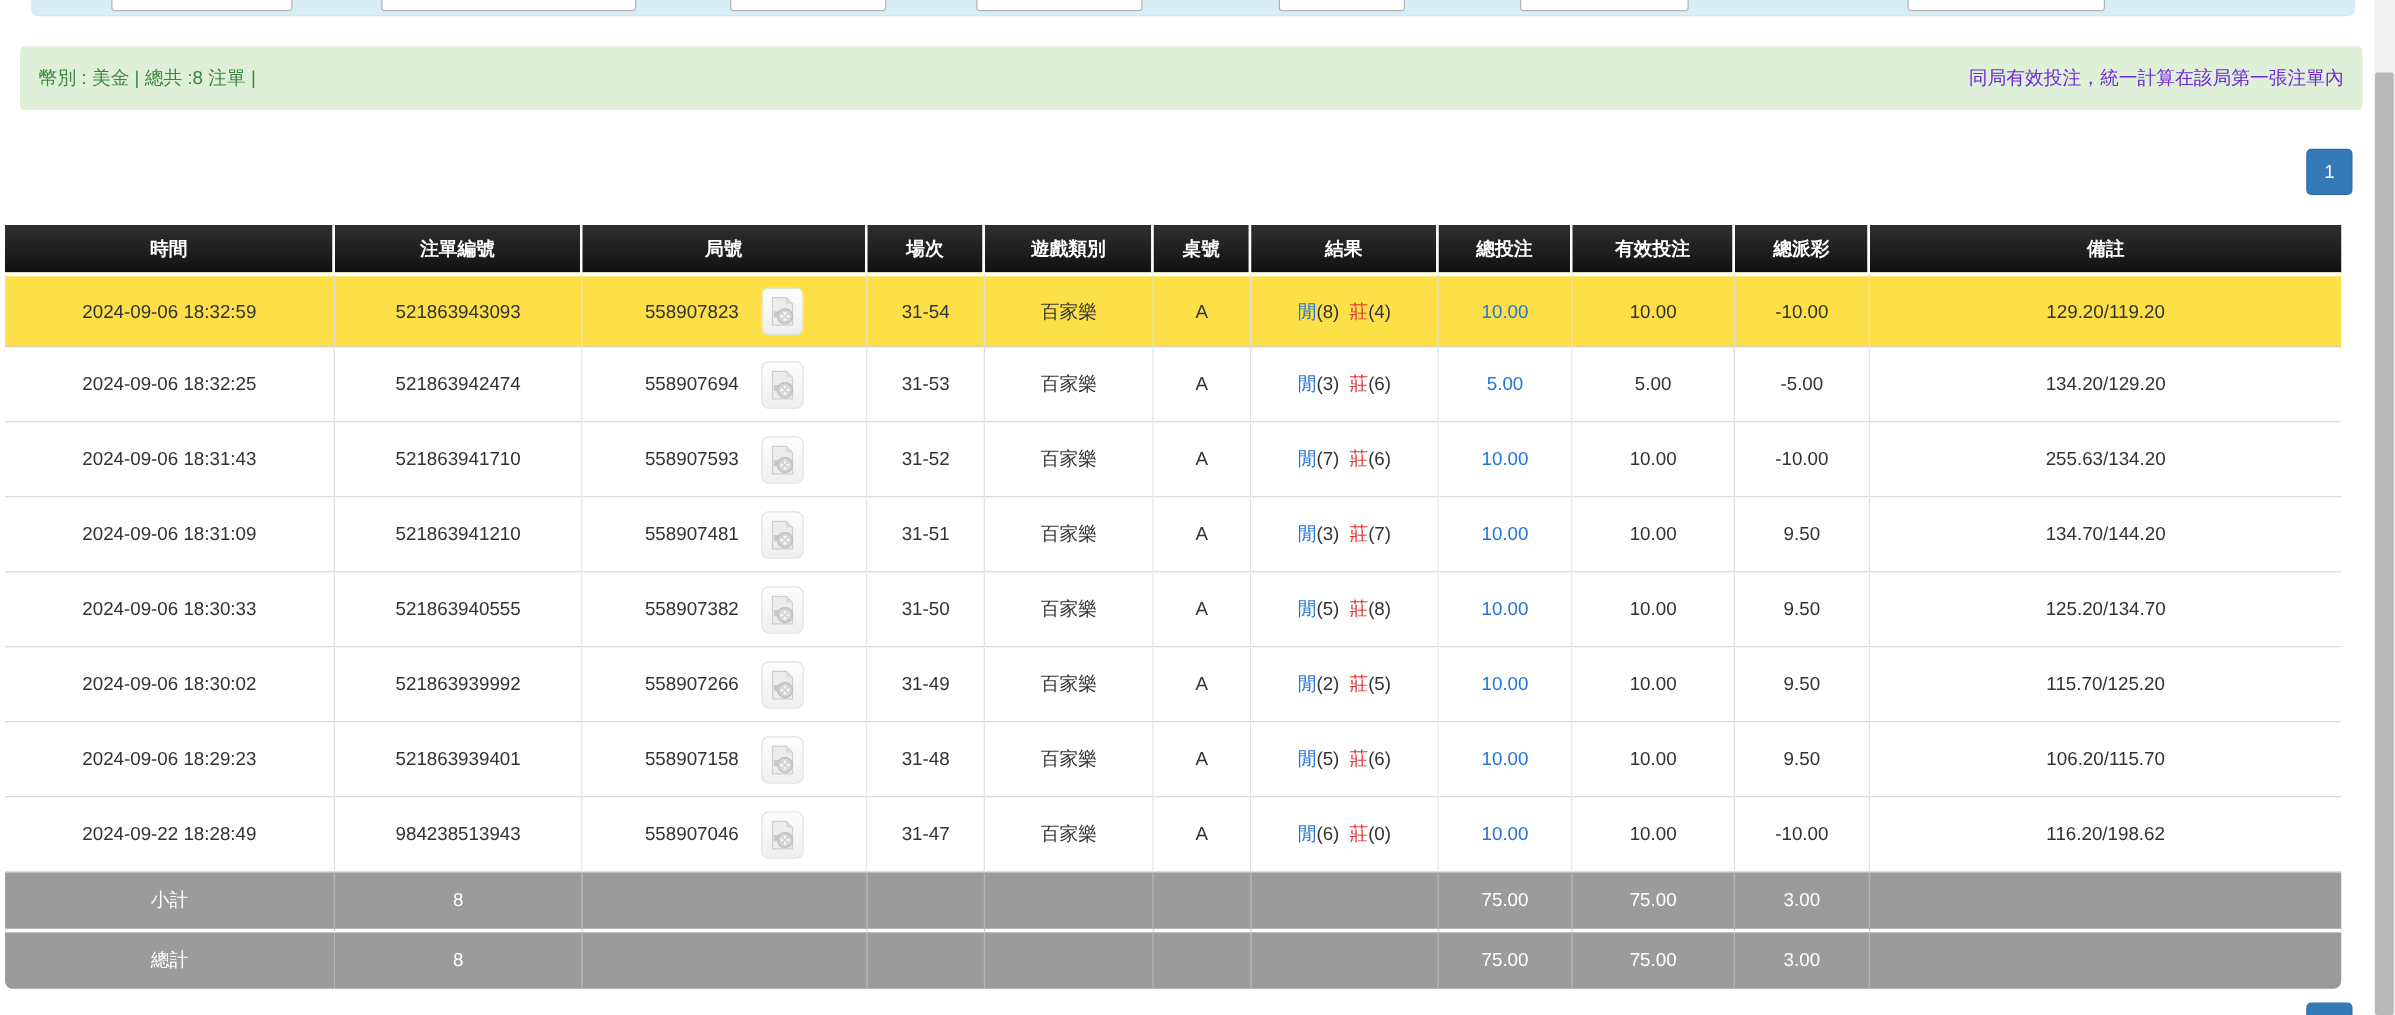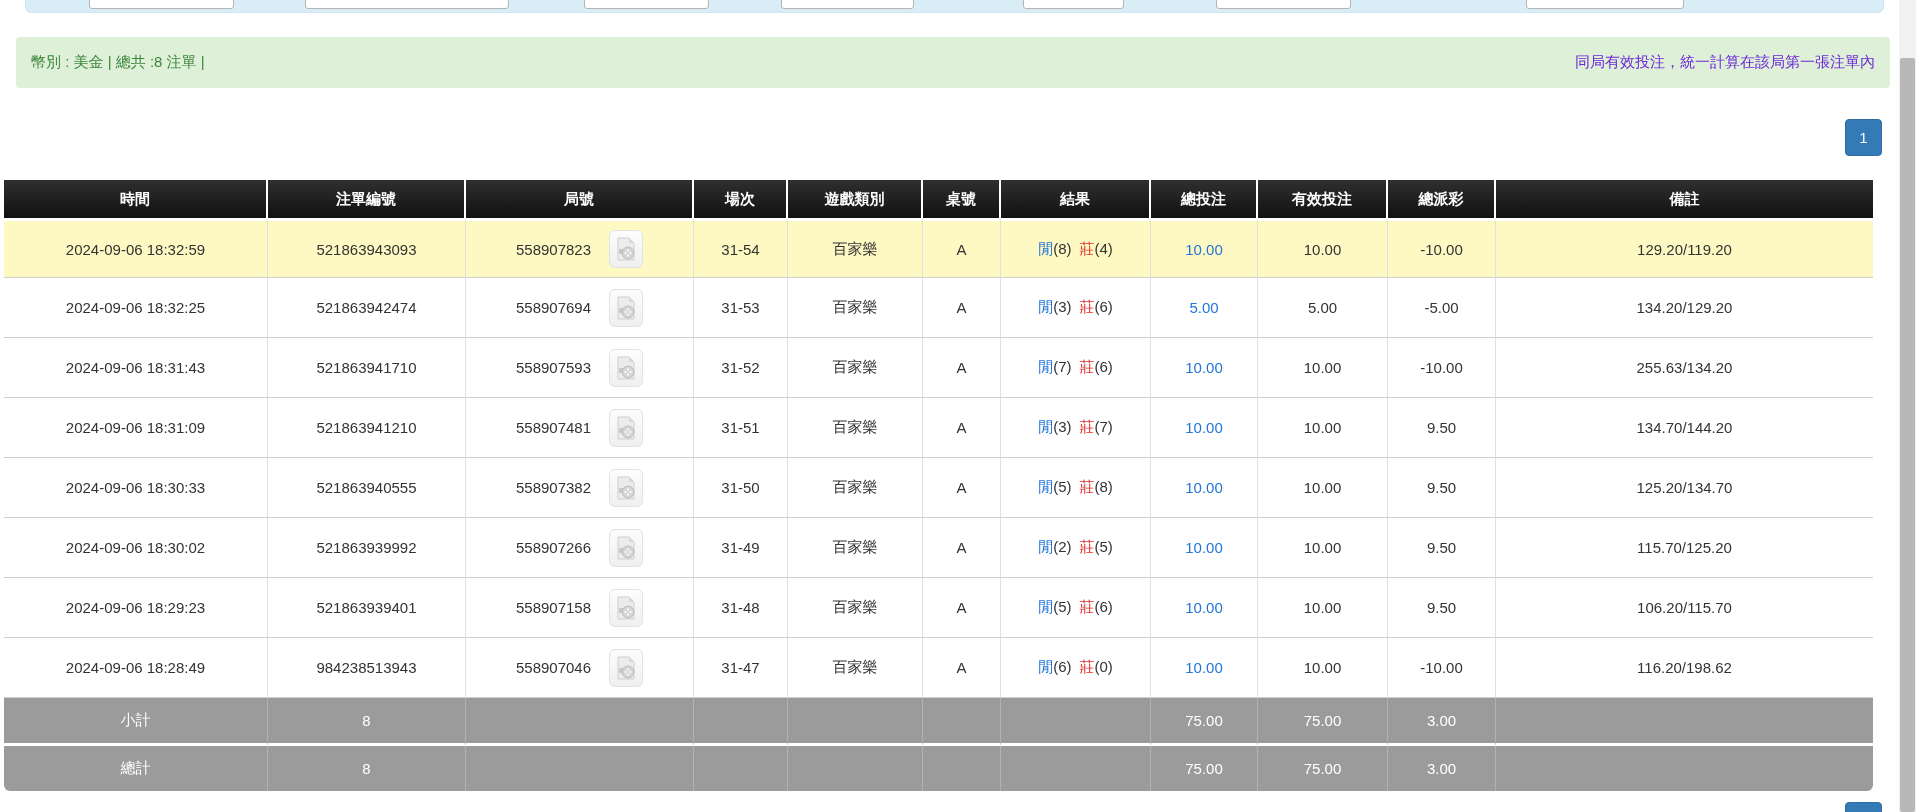--- a/index.html
+++ b/index.html
@@ -54,21 +54,21 @@
     border-right:2px solid #ffffff; text-align:center; padding:0;
   }
   .bet-table thead th:last-child { border-right:none;font-family:Liberation Serif, serif; }
   .bet-table tbody td {
     height:60px; background:#ffffff; text-align:center; padding:0 4px;
     border-right:1px solid #e0e0e0; border-bottom:1px solid #cfcfcf;
     color:#333;
   }
   .bet-table tbody tr:first-child td { border-top:3px solid #ffffff; }
   .bet-table tbody td:last-child { border-right:none; }
-  .bet-table tbody tr.hl td { background:#fef9c3;text-align:center; }
+  .bet-table tbody tr.hl td { background:#fde047;text-align:center; }
 
   .link-blue { color:#2476d8; cursor:pointer; }
   .p-label { color:#2476d8; }
   .b-label { color:#e63232; margin-left:8px; }
   .pts { color:#333; }
   .neg { color:#ee2020; }
 
   .round-cell-inner { display:flex; align-items:center; justify-content:center; gap:18px; }
   .video-btn {
     width:34px; height:38px; flex:0 0 auto;
@@ -374,21 +374,21 @@
       <span class="p-label">閒</span><span class="pts">(5)</span><span class="b-label">莊</span><span class="pts">(6)</span>
     </td>
     <td>
       <span class="link-blue">10.00</span>
     </td>
     <td>10.00</td>
     <td>9.50</td>
     <td>106.20/115.70</td>
   </tr>
       <tr>
-    <td>2024-09-06 18:28:49</td>
+    <td>2024-09-22 18:28:49</td>
     <td>984238513943</td>
     <td>
       <span class="round-cell-inner">
         <span>558907046</span>
         <button class="video-btn">
           <svg width="20" height="24" viewBox="0 0 20 24" aria-hidden="true">
             <path d="M2 1 h11 l5 5 v17 h-16 z" fill="#ececec" stroke="#cfcfcf"></path>
             <path d="M13 1 l5 5 h-5 z" fill="#d8d8d8"></path>
             <rect x="3" y="12" width="6" height="5" rx="1" fill="#c9c9c9"></rect>
             <circle cx="12" cy="16" r="6" fill="#d4d4d4" stroke="#bdbdbd"></circle>

